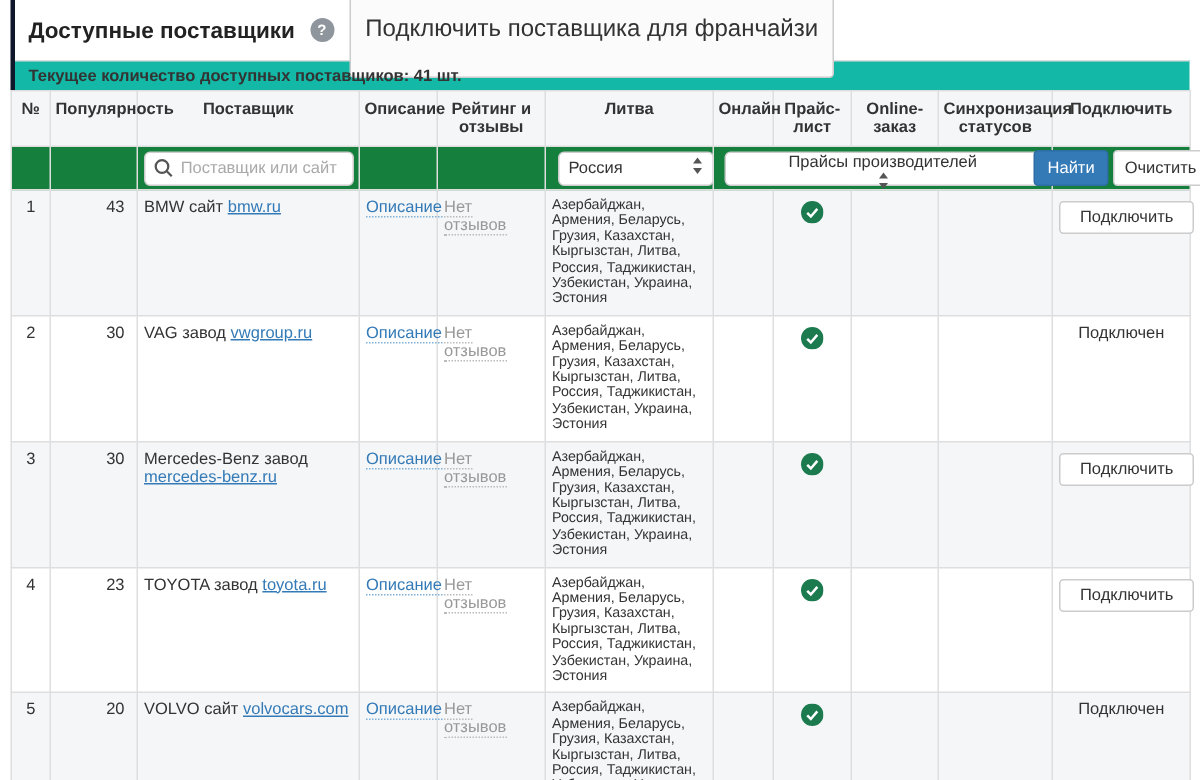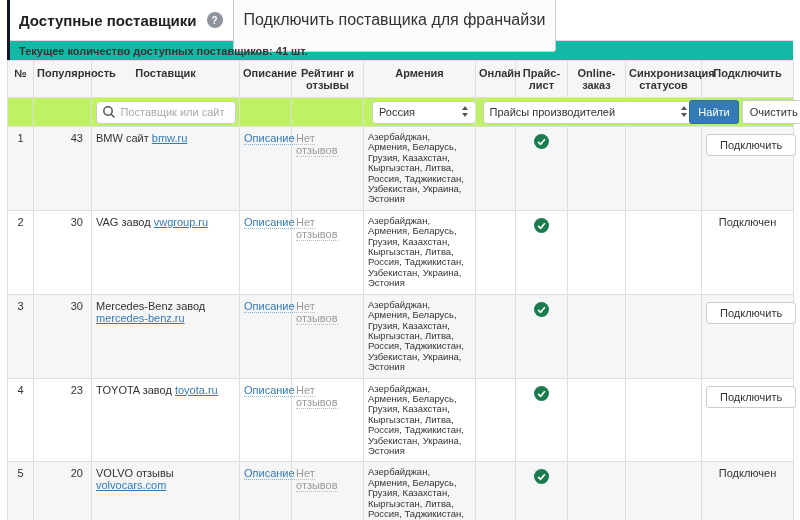--- a/index.html
+++ b/index.html
@@ -21,21 +21,21 @@
 
   
   .info-bar { background: #14b8a6; border-top: 1px solid #ddd; padding: 4px 9px; height: 20px;
               font-size: 11px; font-weight: bold; color: #333; display: flex; align-items: center; }
 
   
   table { border-collapse: collapse; table-layout: fixed; width: 786px; font-size: 11px; }
   th, td { border: 1px solid #dedede; }
   thead th { background: #f5f6f8; font-size: 11px; font-weight: bold; color: #333;
              text-align: center; vertical-align: top; padding: 6px 3px; height: 28px; line-height: 12px; }
-  .filter-row td { background: #bef264; padding: 2px 3px; height: 27px; vertical-align: middle; }
+  .filter-row td { background: #15803d; padding: 2px 3px; height: 27px; vertical-align: middle; }
 
   tbody td { vertical-align: top; padding: 5px 4px; height: 57px; }
   tbody tr.odd td { background: #f5f6f8; }
   tbody tr.even td { background: #fff; }
 
   .c-num { text-align: center; }
   .c-pop { text-align: right; padding-right: 8px; }
   .c-price, .c-connect { text-align: center; }
 
   
@@ -49,21 +49,21 @@
   .search-box { position: relative; width: 140px; margin: 0 auto; }
   .search-box input { width: 100%; height: 23px; border: 1px solid #ccc; border-radius: 4px;
                       padding: 0 6px 0 24px; font-size: 11px; font-family: inherit; color: #333; background: #fff; }
   .search-box input::placeholder { color: #a9a9a9; }
   .search-icon { position: absolute; left: 6px; top: 4px; }
 
   .fake-select { display: flex; align-items: center; justify-content: space-between; height: 23px;
                  background: #fff; border: 1px solid #ccc; border-radius: 4px; padding: 0 6px;
                  font-size: 11px; color: #333; cursor: pointer; }
   .sel-country { width: 104px; margin-left: 5px; }
-  .sel-pricelist { width: 212px; margin: 0 auto; }
+  .sel-pricelist { width: 212px; margin: 0 auto; flex-direction: column; }
 
   .btn-find { background: #337ab7; border-color: #2e6da4; color: #fff; font-size: 11px; padding: 5px 8px; }
   .btn-clear { font-size: 11px; padding: 5px 7px; background: #fff; }
   .btn-connect { font-size: 11px; padding: 4px 13px; background: #fff; margin-top: 2px; }
   .filter-actions { display: flex; gap: 3px; justify-content: center; }
 
   .check-wrap { display: inline-block; margin-top: 2px; }
 </style>
 </head>
 <body>
@@ -95,21 +95,21 @@
         <col style="width:76px">
         <col style="width:92px">
     </colgroup>
     <thead>
       <tr>
         <th>№</th>
         <th>Популярность</th>
         <th>Поставщик</th>
         <th>Описание</th>
         <th>Рейтинг и отзывы</th>
-        <th>Армения</th>
+        <th>Литва</th>
         <th>Онлайн</th>
         <th>Прайс-лист</th>
         <th>Online-заказ</th>
         <th>Синхронизация статусов</th>
         <th>Подключить</th>
       </tr>
       <tr class="filter-row">
         <td></td>
         <td></td>
         <td>
@@ -224,21 +224,21 @@
                 <circle cx="8" cy="8" r="8" fill="#1b7a4e"></circle>
                 <path d="M4.4 8.4 L7 11 L11.6 5.6" stroke="#fff" stroke-width="1.8" fill="none"></path>
               </svg></span></td>
           <td></td>
           <td></td>
           <td class="c-connect"><button class="btn btn-connect">Подключить</button></td>
         </tr>
         <tr class="odd">
           <td class="c-num">5</td>
           <td class="c-pop">20</td>
-          <td class="c-name"><span>VOLVO отзывы</span> <a href="#" class="site-link">volvocars.com</a></td>
+          <td class="c-name"><span>VOLVO сайт</span> <a href="#" class="site-link">volvocars.com</a></td>
           <td><a href="#" class="dotted-link">Описание</a></td>
           <td><span class="muted-dotted">Нет отзывов</span></td>
           <td>
             <span class="countries">Азербайджан, Армения, Беларусь, Грузия, Казахстан, Кыргызстан, Литва, Россия, Таджикистан, Узбекистан, Украина, Эстония</span>
           </td>
           <td></td>
           <td class="c-price"><span class="check-wrap"><svg width="15" height="15" viewBox="0 0 16 16">
                 <circle cx="8" cy="8" r="8" fill="#1b7a4e"></circle>
                 <path d="M4.4 8.4 L7 11 L11.6 5.6" stroke="#fff" stroke-width="1.8" fill="none"></path>
               </svg></span></td>

